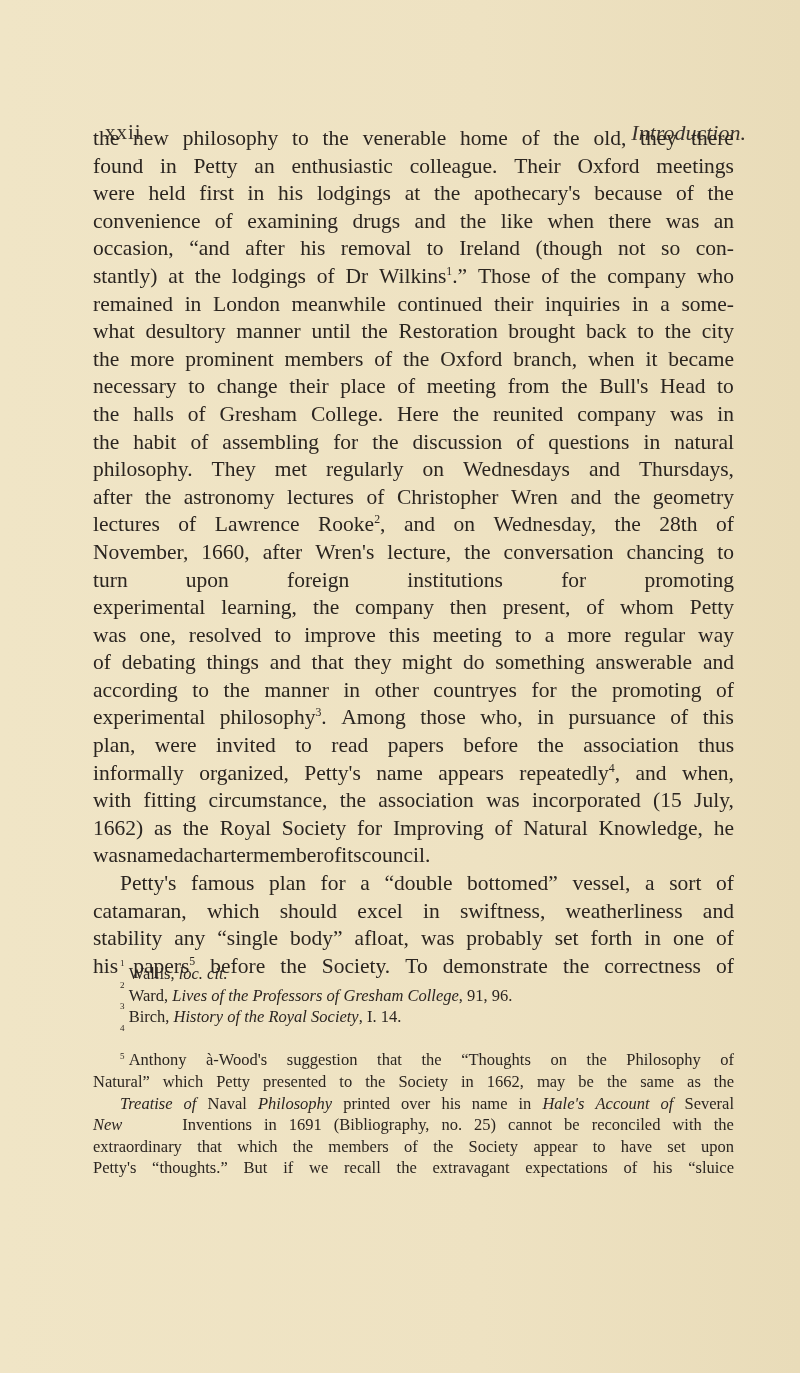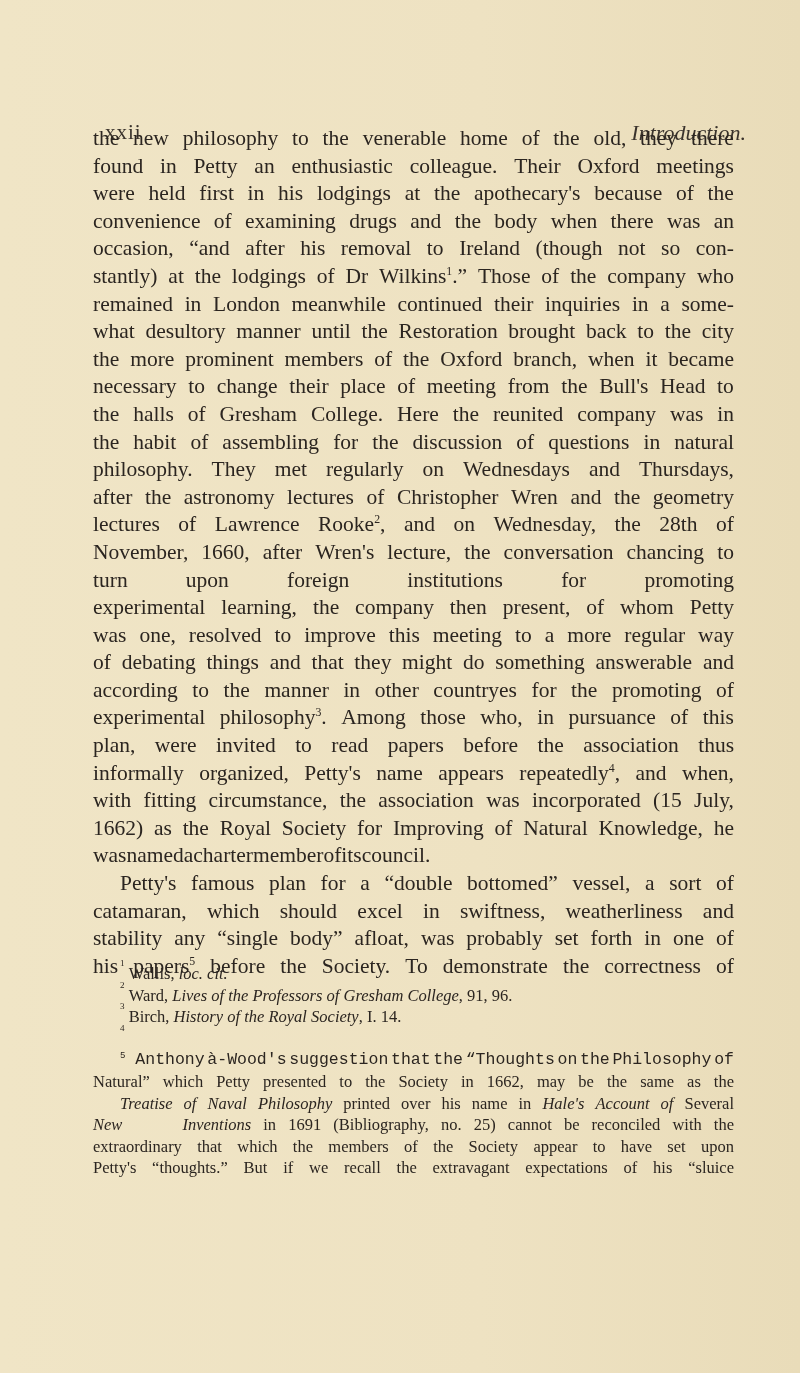--- a/index.html
+++ b/index.html
@@ -22,21 +22,21 @@
     display: flex; justify-content: space-between;
   }
   .line.last { justify-content: flex-start; }
   .line.indent { padding-left: 27px; }
   .line span.w { display: inline-block; }
   .footnotes { position: absolute; top: 963px; left: 0; width: 641px; }
   .fn-line {
     font-size: 16.5px; line-height: 21.6px; height: 21.6px;
     white-space: nowrap; display: flex; justify-content: space-between;
   }
-  .fn-line.indent { padding-left: 27px; font-family: Liberation Mono, monospace; }
+  .fn-line.indent { padding-left: 27px; }
   .fn-line.start { justify-content: flex-start; padding-left: 27px; }
   sup { font-size: 0.55em; vertical-align: super; line-height: 0; }
   i { font-style: italic; }
 </style>
 </head>
 <body>
 
 <div class="page">
   <div class="running-head">
     <span class="folio">xxii</span>
@@ -83,21 +83,21 @@
         <span class="w">of</span>
         <span class="w">the</span>
       </div>
       <div class="line">
         <span class="w">convenience</span>
         <span class="w">of</span>
         <span class="w">examining</span>
         <span class="w">drugs</span>
         <span class="w">and</span>
         <span class="w">the</span>
-        <span class="w">body</span>
+        <span class="w">like</span>
         <span class="w">when</span>
         <span class="w">there</span>
         <span class="w">was</span>
         <span class="w">an</span>
       </div>
       <div class="line">
         <span class="w">occasion,</span>
         <span class="w">“and</span>
         <span class="w">after</span>
         <span class="w">his</span>
@@ -469,35 +469,35 @@
         <span class="w">may</span>
         <span class="w">be</span>
         <span class="w">the</span>
         <span class="w">same</span>
         <span class="w">as</span>
         <span class="w">the</span>
       </div>
       <div class="fn-line">
         <span class="w" style="font-style: italic; margin-left: 27px;">Treatise</span>
         <span class="w" style="font-style: italic;">of</span>
-        <span class="w" style="font-style: italic;">Naval</span>
+        <span class="w" style="">Naval</span>
         <span class="w" style="font-style: italic;">Philosophy</span>
         <span class="w">printed</span>
         <span class="w">over</span>
         <span class="w">his</span>
         <span class="w">name</span>
         <span class="w">in</span>
         <span class="w" style="font-style: italic;">Hale's</span>
         <span class="w" style="font-style: italic;">Account</span>
         <span class="w" style="font-style: italic;">of</span>
         <span class="w">Several</span>
       </div>
       <div class="fn-line">
         <span class="w" style="font-style: italic;">New</span>
-        <span class="w" style="font-style: italic; margin-left: 48px;">Inventions</span>
+        <span class="w" style=" margin-left: 48px;">Inventions</span>
         <span class="w">in</span>
         <span class="w">1691</span>
         <span class="w">(Bibliography,</span>
         <span class="w">no.</span>
         <span class="w">25)</span>
         <span class="w">cannot</span>
         <span class="w">be</span>
         <span class="w">reconciled</span>
         <span class="w">with</span>
         <span class="w">the</span>

